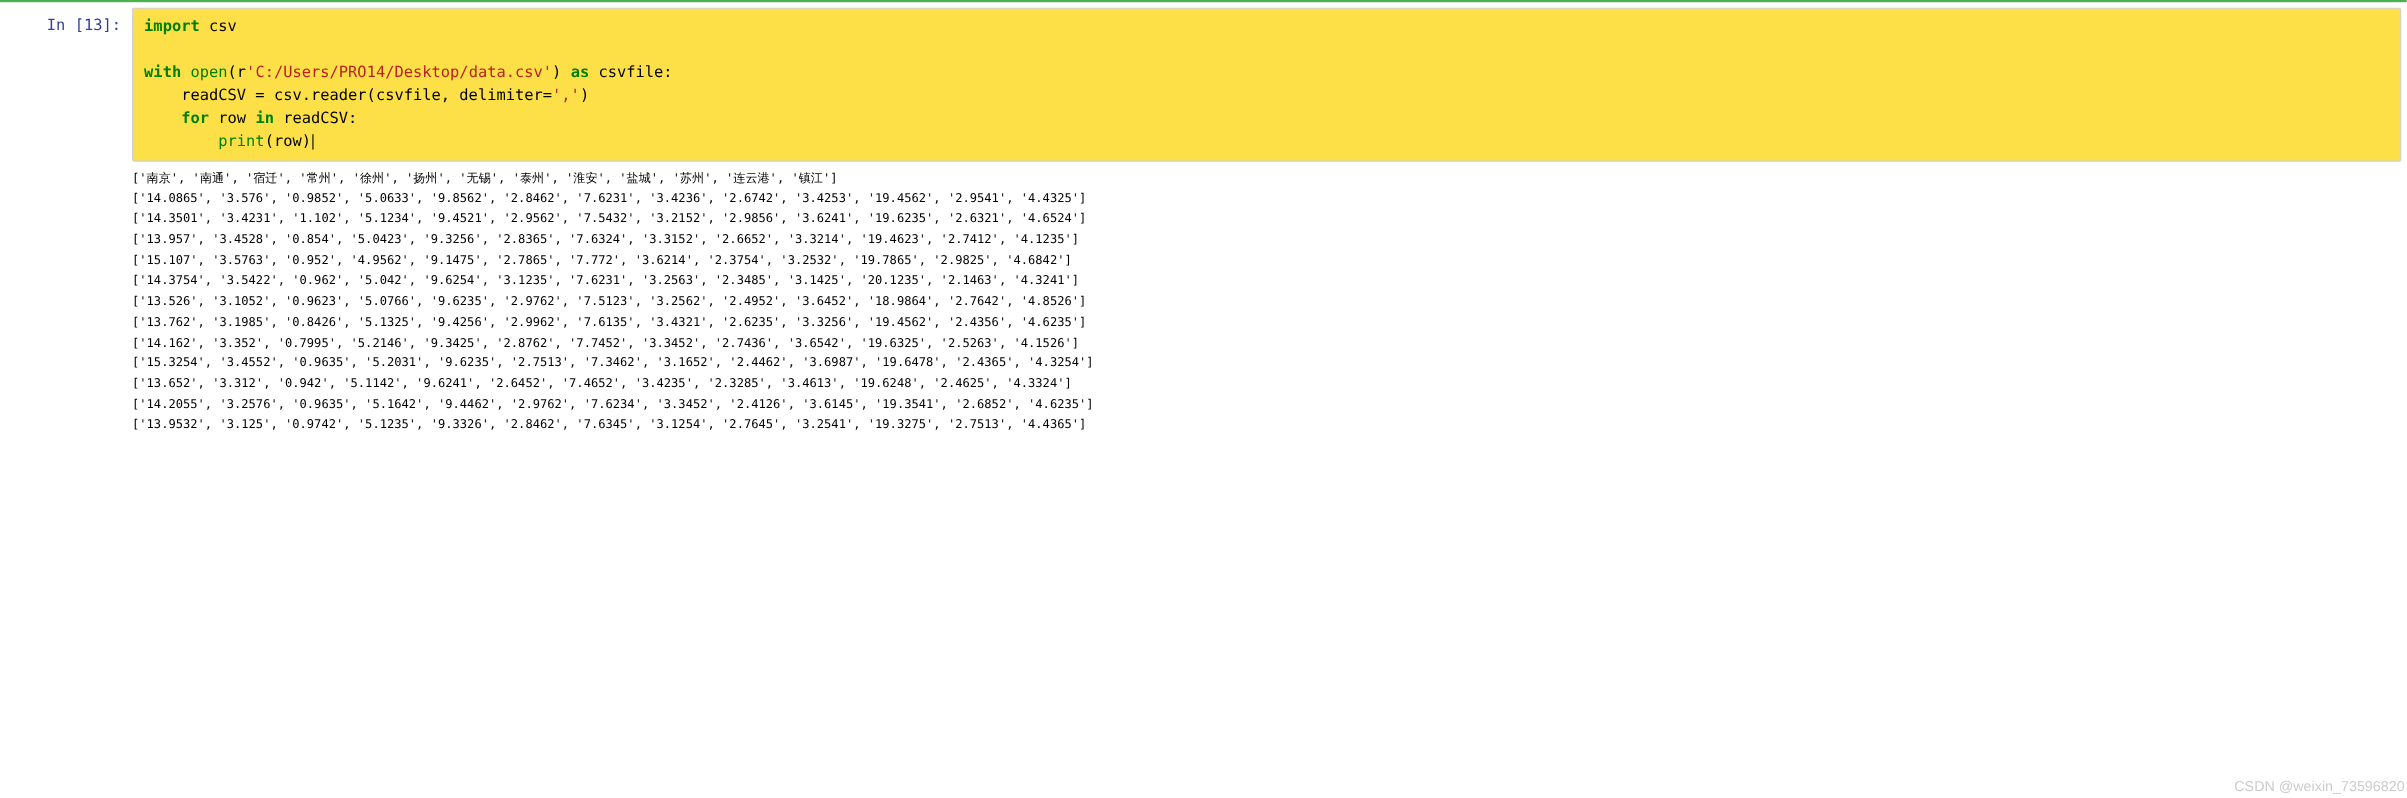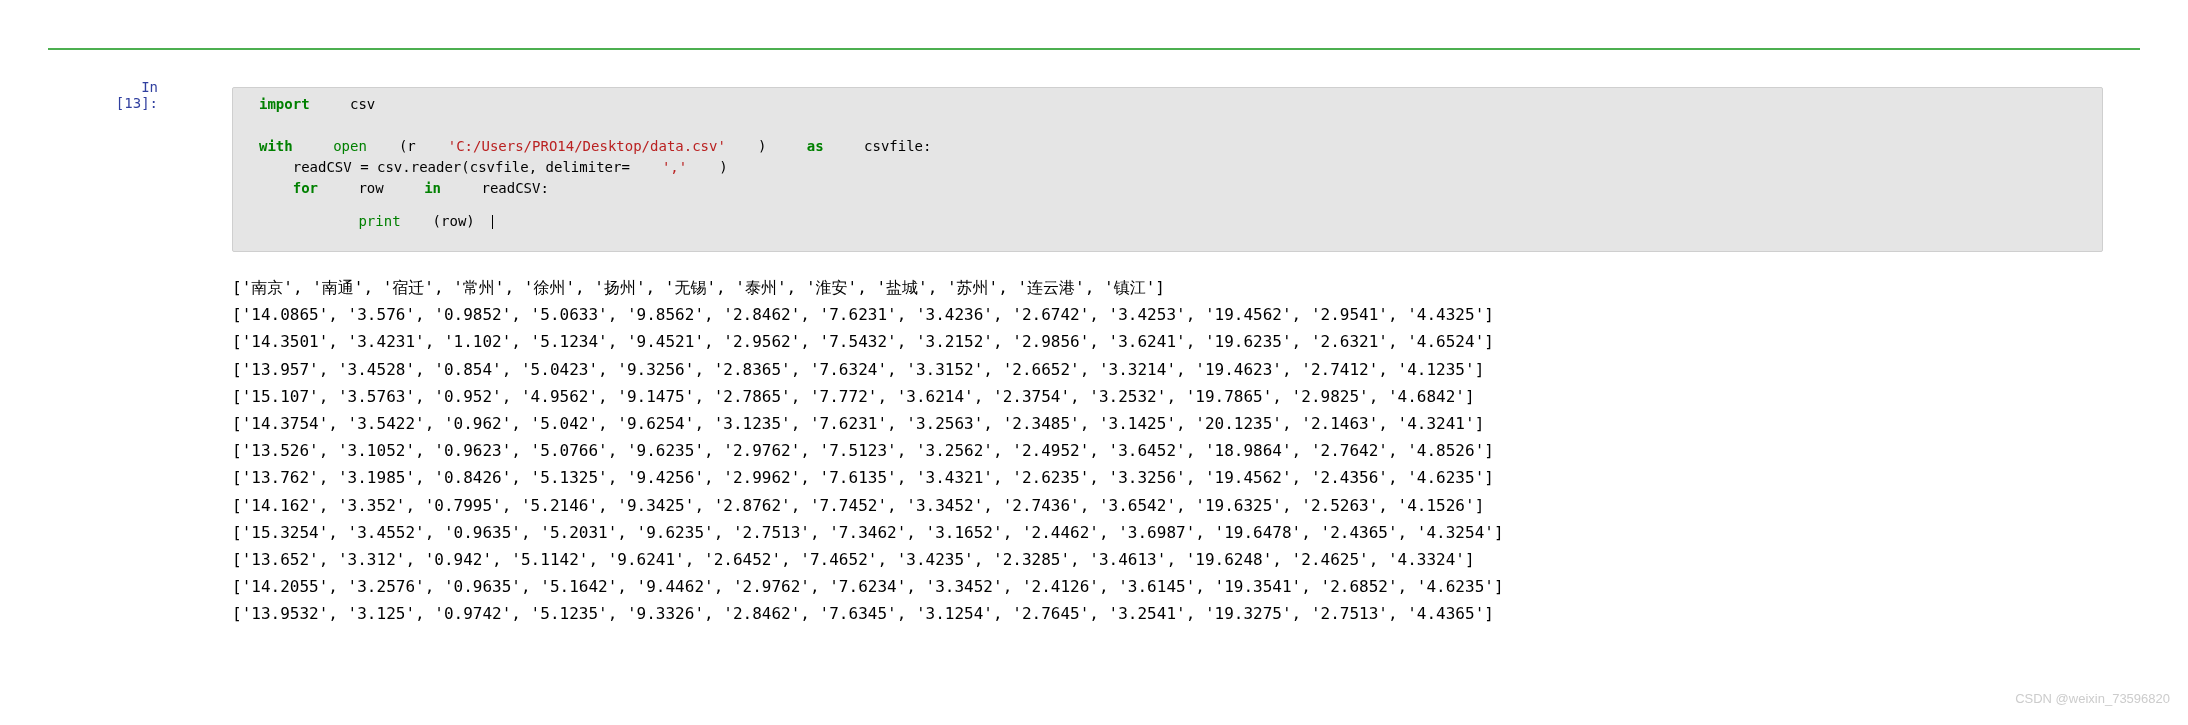--- a/index.html
+++ b/index.html
@@ -1,16 +1,16 @@
 <!DOCTYPE html>
 <html><head>
   <meta charset="utf-8">
   <style>
     * {
-      margin: 16px;
+      margin: 0;
       padding: 0;
       box-sizing: border-box;
     }
     body {
       font-family: "Helvetica Neue", Helvetica, Arial, sans-serif;
       font-size: 14px;
       background: #fff;
       color: #000;
     }
     .cell-container {
@@ -30,35 +30,35 @@
       color: #303F9F;
     }
     .in-number {
       color: #303F9F;
     }
     .cell-content {
       flex: 1;
     }
     .code-cell {
       border: 1px solid #cfcfcf;
-      background: #e5e5e5;
+      background: #fde047;
       border-radius: 2px;
       padding: 6px 10px;
       font-family: monospace;
       font-size: 14px;
       line-height: 1.5;
       white-space: pre;
       overflow-x: auto;
     }
     .kw-green { color: #008000; font-weight: bold; }
     .str-red { color: #BA2121; }
     .builtin { color: #008000; }
     .output-area {
       font-family: monospace;
-      font-size: 16px;
+      font-size: 11px;
       line-height: 1.7;
       white-space: pre;
       padding: 6px 0 0 0;
       color: #000;
     }
     .watermark {
       position: fixed;
       bottom: 3px;
       right: 2px;
       color: #ccc;

